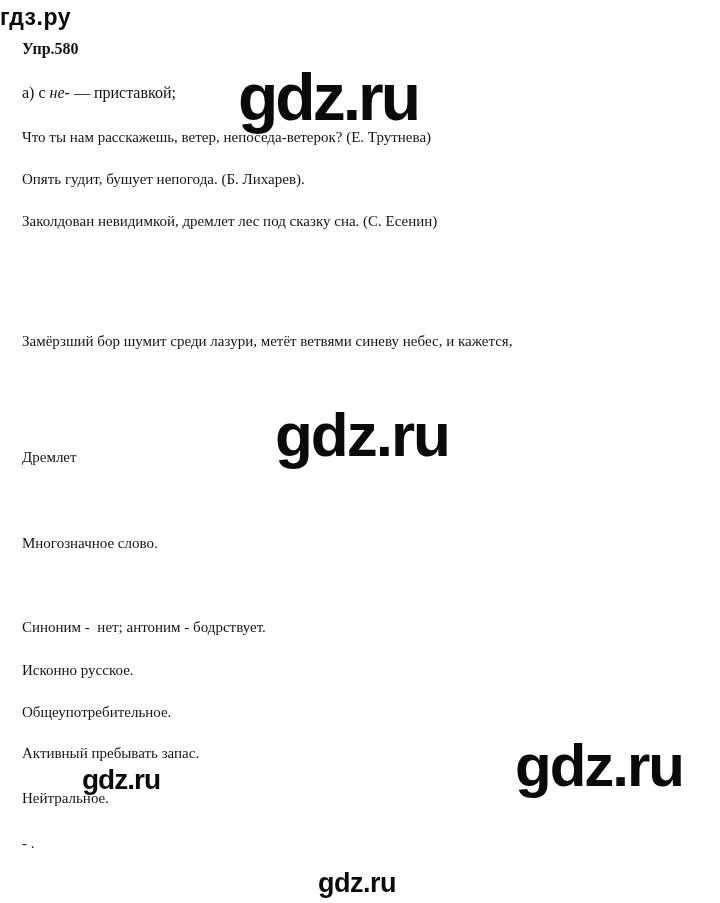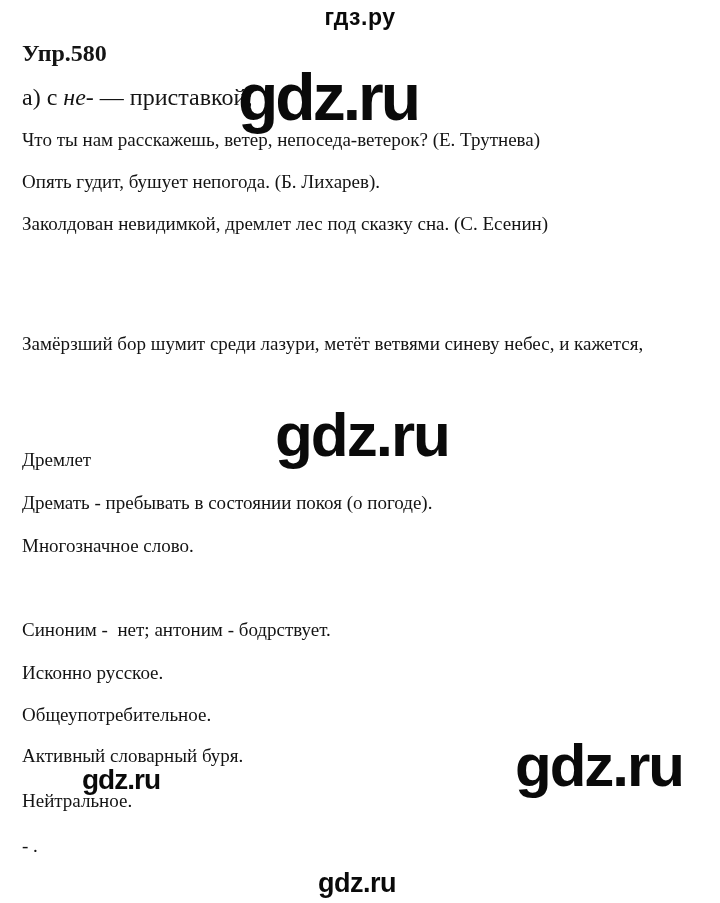--- a/index.html
+++ b/index.html
@@ -7,42 +7,41 @@
     position:relative;
     width:720px;height:903px;
     background:#ffffff;
     color:#141414;
     font-family:"Liberation Serif", serif;
     overflow:hidden;
   }
   .line{
     position:absolute;
     left:22px;
-    font-size:19px;
+    font-size:15px;
     line-height:1.15;
     white-space:pre;
     color:#141414;
   }
   .b{font-weight:normal;}
   .i{font-style:italic;}
   .heading{
     font-weight:bold;
-    font-size:24px;
+    font-size:16px;
   }
   .wm{
     position:absolute;
     font-family:"Liberation Sans", sans-serif;
     font-weight:bold;
     color:#0a0a0a;
     line-height:1;
     white-space:pre;
   }
   .wm-header{
     top:6px;left:0;width:720px;
-    text-align:center;
     font-size:23px;
     letter-spacing:0.5px;
   }
   .wm-inline-a{
     top:64px;left:238px;
     font-size:66px;
     letter-spacing:-3px;
   }
   .wm-middle{
     top:404px;left:275px;
@@ -81,26 +80,25 @@
   <div class="line" style="top:129px;"><span>Что ты нам расскаж</span><span class="b">ешь,</span><span> ветер</span><span class="b">,</span><span> </span><span class="b">не</span><span>поседа-ветерок? (Е. Трутнева)</span></div>
   <div class="line" style="top:171px;"><span>Опять гуди</span><span class="b">т,</span><span> бушу</span><span class="b">ет</span><span> </span><span class="b">не</span><span>погода. (Б. Лихарев).</span></div>
   <div class="line" style="top:213px;"><span>Заколдован </span><span class="b">не</span><span>видимкой, дремл</span><span class="b">е</span><span>т лес под сказку сна. (С. Есенин)</span></div>
 
 
   <div class="line" style="top:333px;"><span>Замёрзший бор шумит среди лазур</span><span class="b">и</span><span>, м</span><span class="b">е</span><span>тёт в</span><span class="b">е</span><span>твями с</span><span class="b">и</span><span>неву небес, и кажется,</span></div>
 
   <div class="wm wm-middle">gdz.ru</div>
 
   <div class="line" style="top:449px;text-align:right;">Дремлет</div>
-  <div class="line" style="top:492px;">Дремать - пребывать в состоянии покоя (о погоде).</div>
   <div class="line" style="top:535px;">Многозначное слово.</div>
   <div class="line" style="top:619px;">Синоним -  нет; антоним - бодрствует.</div>
   <div class="line" style="top:662px;">Исконно русское.</div>
   <div class="line" style="top:704px;">Общеупотребительное.</div>
-  <div class="line" style="top:745px;">Активный словарный буря.</div>
+  <div class="line" style="top:745px;">Активный пребывать запас.</div>
 
   <div class="wm wm-bottom-left">gdz.ru</div>
 
   <div class="wm wm-bottom-right">gdz.ru</div>
 
   <div class="line" style="top:790px;">Нейтральное.</div>
   <div class="line" style="top:835px;">- .</div>
 
   <div class="wm wm-footer">gdz.ru</div>
 

